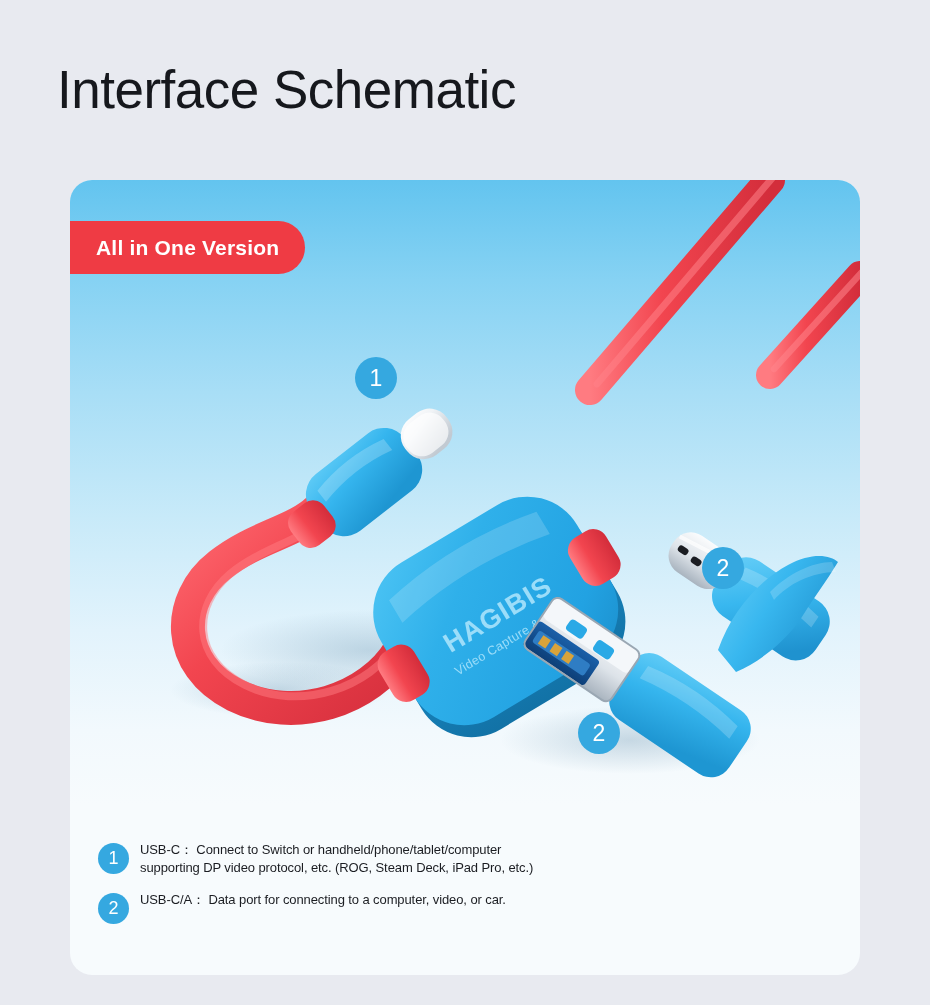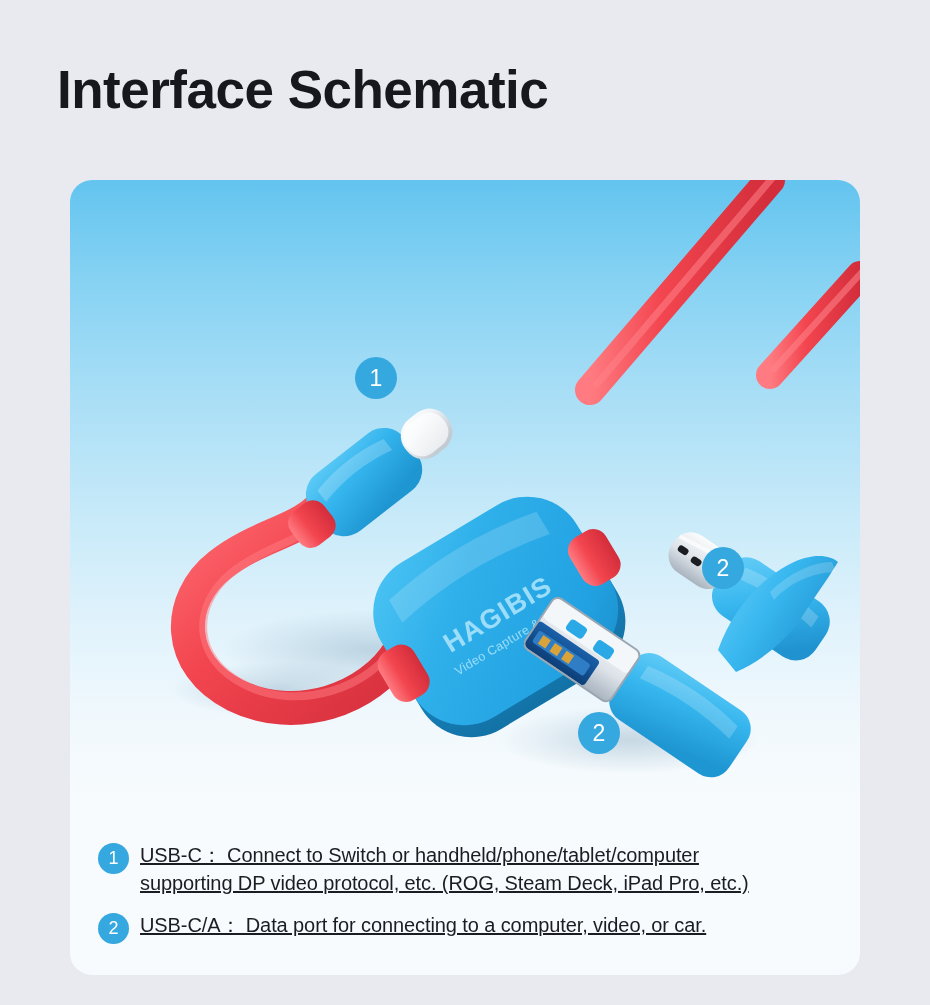--- a/index.html
+++ b/index.html
@@ -14,21 +14,21 @@
     overflow: hidden;
     position: relative;
   }
 
   
   .page-title {
     position: absolute;
     left: 57px;
     top: 62px;
     font-size: 53px;
-    font-weight: bold;
+    font-weight: normal;
     color: #16181d;
     letter-spacing: -0.5px;
     line-height: 1.05;
     white-space: nowrap;
   }
 
   
   .card {
     position: absolute;
     left: 70px;
@@ -128,25 +128,24 @@
     background: #35a8e0;
     color: #ffffff;
     display: flex;
     align-items: center;
     justify-content: center;
     font-size: 18px;
     margin-right: 11px;
     margin-top: 2px;
   }
   .cap-text {
-    font-size: 20px;
+    font-size: 13px;
     color: #1b1d22;
     line-height: 1.42;
     letter-spacing: -0.1px;
-    text-decoration: underline;
   }
   .cap-text .l2 { display: block; }
 </style>
 </head>
 <body>
 
 <div class="page-title">Interface Schematic</div>
 
 <div class="card">
 
@@ -307,20 +306,21 @@
 
         <rect x="452" y="474" width="104" height="61" rx="7" fill="none" stroke="#9aa7b3" stroke-width="2"></rect>
       </g>
 
     </svg>
 
     <div class="callout c1">1</div>
     <div class="callout c2a">2</div>
     <div class="callout c2b">2</div>
 
+    <div class="badge-allinone">All in One Version</div>
   </div>
 
   <div class="captions">
 
     <div class="cap-row">
       <div class="cap-num">1</div>
       <div class="cap-text">
         <span>USB-C： Connect to Switch or handheld/phone/tablet/computer</span>
         <span class="l2">supporting DP video protocol, etc. (ROG, Steam Deck, iPad Pro, etc.)</span>
       </div>

